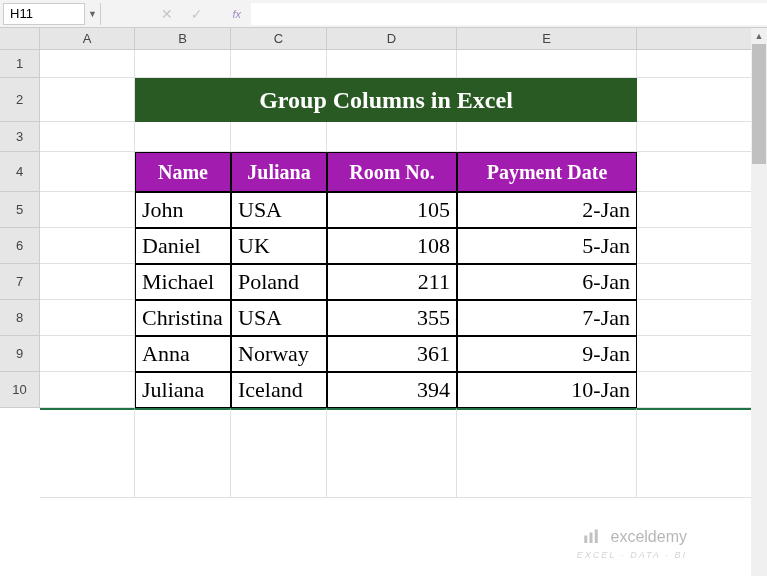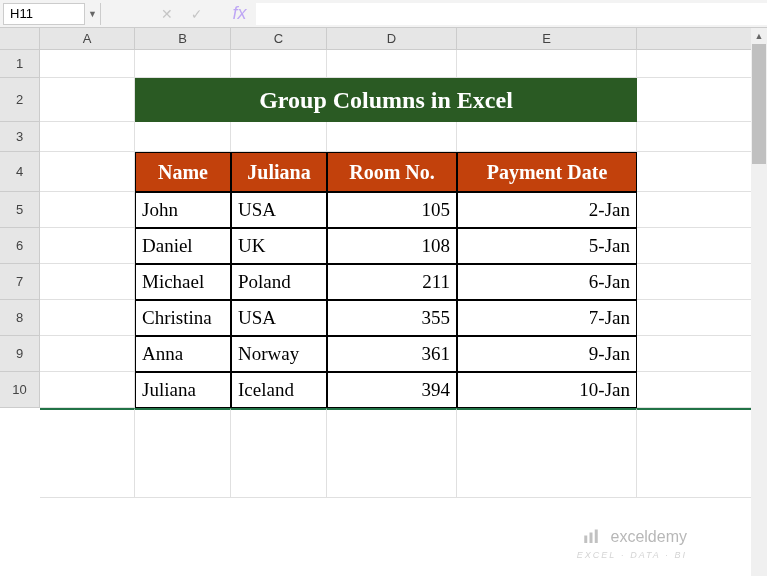--- a/index.html
+++ b/index.html
@@ -5,21 +5,21 @@
     * { box-sizing: border-box; margin: 0; padding: 0; }
     body { font-family: Arial, sans-serif; background: #fff; width: 767px; height: 576px; position: relative; overflow: hidden; }
     
     
     .formula-row { display: flex; align-items: center; height: 28px; border-bottom: 1px solid #ccc; background: #f3f3f3; }
     .name-box { width: 82px; height: 22px; background: #fff; border: 1px solid #ccc; margin-left: 3px; font-size: 13px; padding: 2px 6px; display: flex; align-items: center; }
     .name-box-dd { width: 16px; height: 22px; display: flex; align-items: center; justify-content: center; color: #666; font-size: 9px; border-right: 1px solid #ccc; }
     .fb-gap { width: 50px; }
     .fb-buttons { display: flex; gap: 18px; padding: 0 10px; color: #999; font-size: 14px; align-items: center; }
     .fb-buttons span { opacity: 0.5; }
-    .fx { font-style: italic; font-size: 18px; color: #8b5cf6; padding-left: 12px; }
+    .fx { font-style: italic; font-size: 11px; color: #4c1d95; padding-left: 12px; }
     .fb-input { flex: 1; height: 22px; background: #fff; }
     
     
     .grid-wrap { display: flex; }
     .corner { width: 40px; height: 22px; background: #e6e6e6; border-right: 1px solid #ccc; border-bottom: 1px solid #ccc; }
     .col-headers { display: flex; }
     .col-h { height: 22px; background: #e6e6e6; border-right: 1px solid #ccc; border-bottom: 1px solid #ccc; font-size: 13px; color: #444; text-align: center; display: flex; align-items: center; justify-content: center; }
     .row-headers { width: 40px; }
     .row-h { width: 40px; background: #e6e6e6; border-right: 1px solid #ccc; border-bottom: 1px solid #ccc; font-size: 13px; color: #444; text-align: center; display: flex; align-items: center; justify-content: center; }
     
@@ -40,24 +40,24 @@
     .r1 { height: 28px; }
     .r2 { height: 44px; }
     .r3 { height: 30px; }
     .r4 { height: 40px; }
     .rD { height: 36px; }
     
     
     .title-cell { background: #2a5a23; color: #fff; font-family: 'Times New Roman', serif; font-weight: bold; font-size: 24px; justify-content: center; border: none; }
     
     
-    .th-cell { background: #c2410c; color: #fff; font-family: 'Times New Roman', serif; font-weight: bold; font-size: 20px; justify-content: center; border: 1px solid #000; }
-    
-    
-    .td-cell { font-family: 'Times New Roman', serif; font-size: 19px; border: 1px solid #000; padding: 1px 6px; }
+    .th-cell { background: #a21caf; color: #fff; font-family: 'Times New Roman', serif; font-weight: bold; font-size: 20px; justify-content: center; border: 1px solid #000; }
+    
+    
+    .td-cell { font-family: 'Times New Roman', serif; font-size: 22px; border: 1px solid #000; padding: 1px 6px; }
     .td-right { justify-content: flex-end; }
     
     
     .sel-top { border-top: 2px solid #217346; }
     
     
     .vscroll { position: absolute; right: 0; top: 28px; width: 16px; bottom: 0; background: #f0f0f0; }
     .vscroll-up, .vscroll-down { height: 16px; display: flex; align-items: center; justify-content: center; font-size: 9px; color: #666; }
     .vscroll-thumb { position: absolute; top: 16px; width: 14px; left: 1px; height: 120px; background: #c0c0c0; }
     

